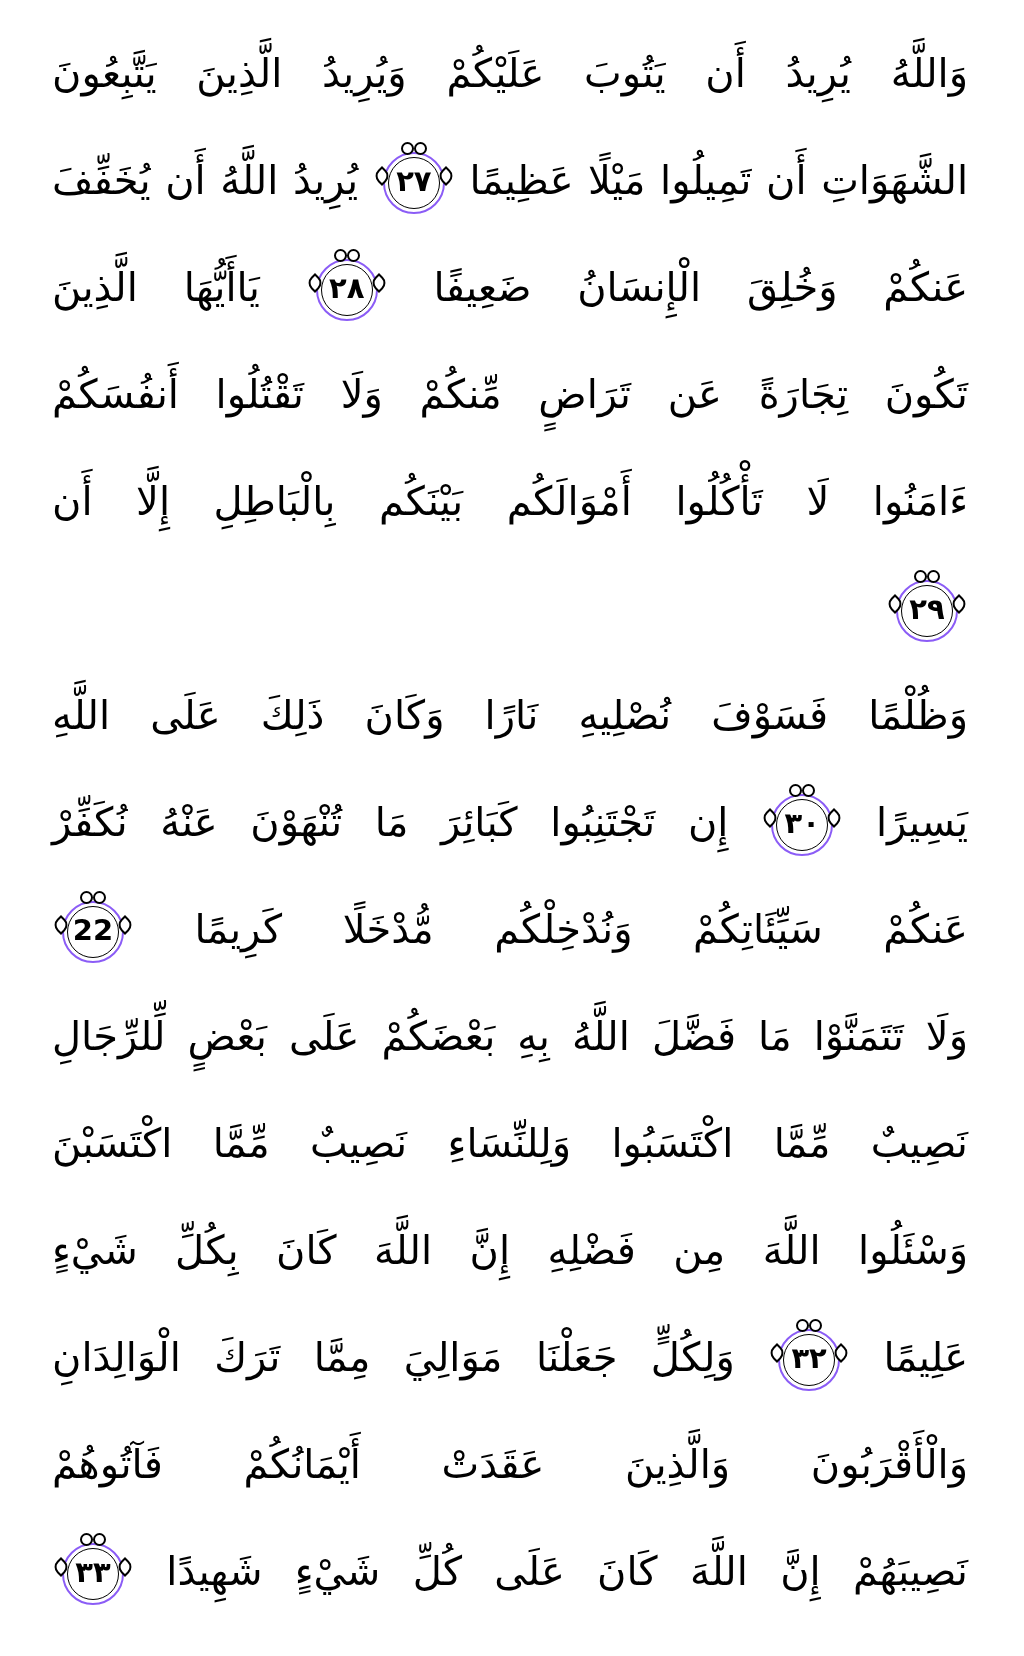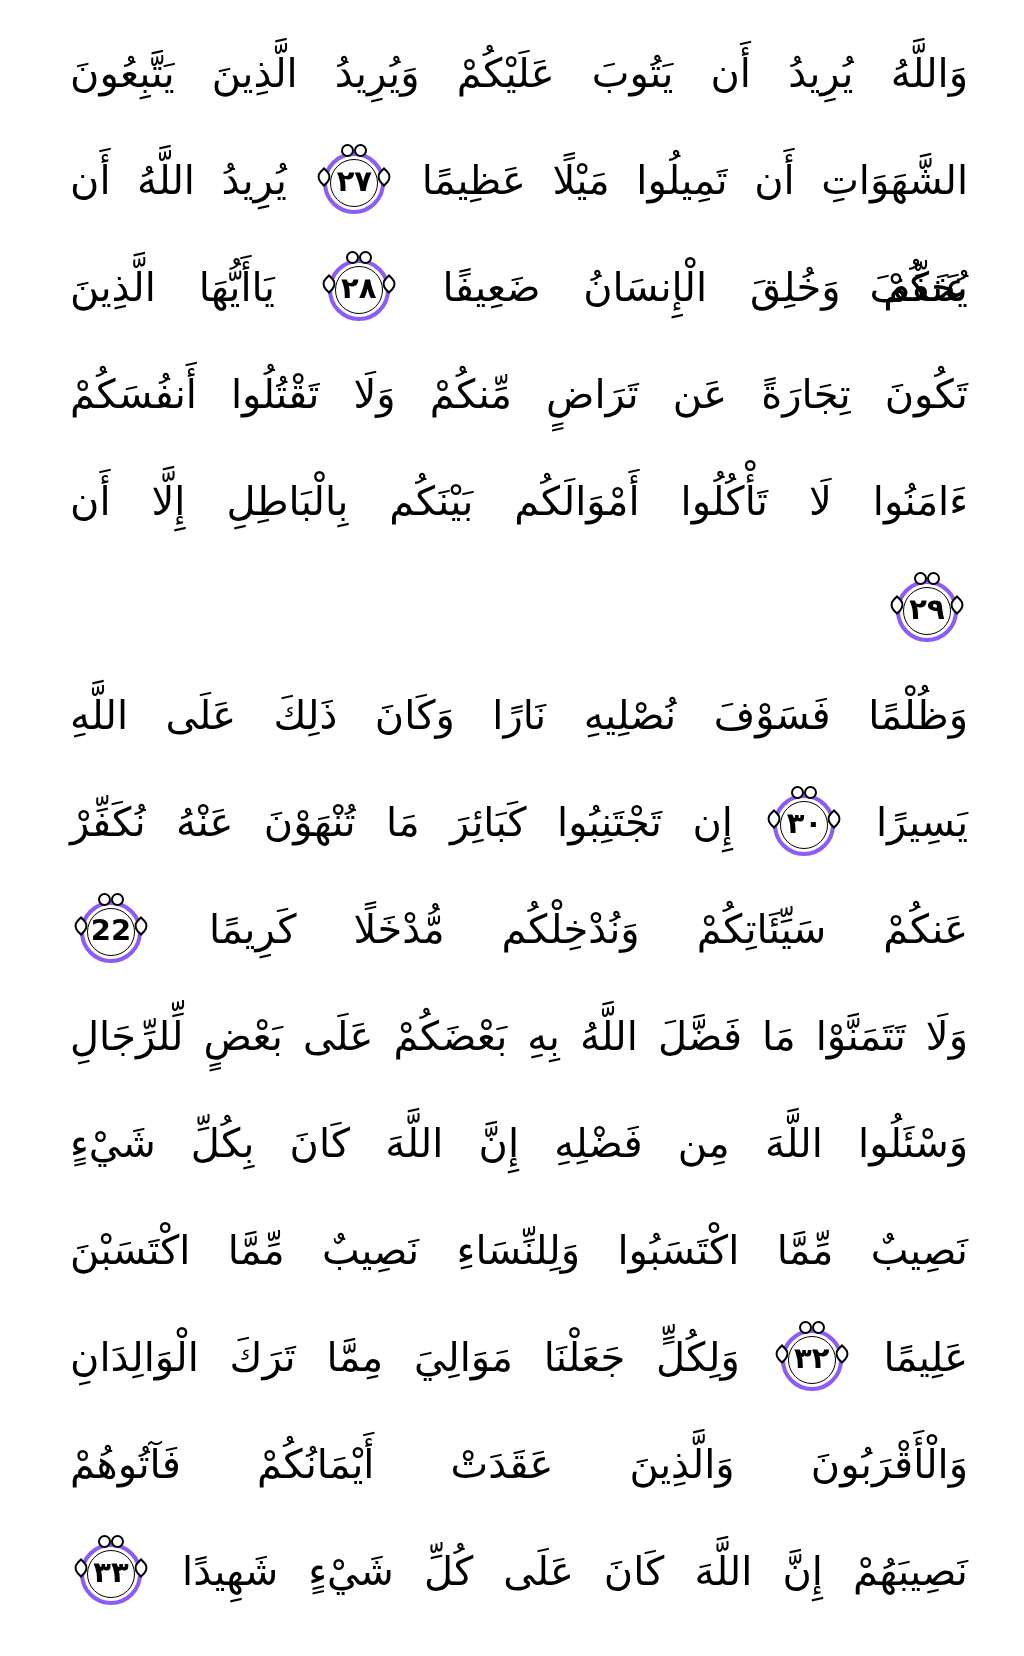--- a/index.html
+++ b/index.html
@@ -13,21 +13,21 @@
     overflow: hidden;
     font-family: "DejaVu Sans", sans-serif;
   }
   .page {
     width: 1024px;
     height: 1656px;
     background: #ffffff;
     box-sizing: border-box;
   }
   .mushaf {
-    padding: 20px 56px 0 70px;
+    padding: 20px 56px 0 52px;
     box-sizing: border-box;
   }
   .line {
     direction: rtl;
     unicode-bidi: embed;
     height: 107px;
     line-height: 107px;
     font-size: 40px;
     color: #000000;
     text-align: justify;
@@ -39,21 +39,21 @@
     letter-spacing: 0.5px;
   }
   
   .verse-marker {
     display: inline-flex;
     align-items: center;
     justify-content: center;
     width: 62px;
     height: 62px;
     box-sizing: border-box;
-    border: 4px solid #8b5cf6;
+    border: 2px solid #8b5cf6;
     border-radius: 50%;
     position: relative;
     vertical-align: middle;
     background: #fff;
     margin: 0 10px;
   }
   .marker-inner-ring {
     position: absolute;
     inset: 3px;
     border: 1.5px solid #000;
@@ -132,22 +132,22 @@
           <span class="marker-crown"></span>
           <span class="marker-inner-ring"></span>
           <span class="verse-num">٣٠</span>
         </span> <span class="ayah-text">إِن تَجْتَنِبُوا كَبَائِرَ مَا تُنْهَوْنَ عَنْهُ نُكَفِّرْ</span> </div>
       <div class="line"><span class="ayah-text">عَنكُمْ سَيِّئَاتِكُمْ وَنُدْخِلْكُم مُّدْخَلًا كَرِيمًا</span> <span class="verse-marker">
           <span class="marker-crown"></span>
           <span class="marker-inner-ring"></span>
           <span class="verse-num">22</span>
         </span> </div>
       <div class="line"><span class="ayah-text">وَلَا تَتَمَنَّوْا مَا فَضَّلَ اللَّهُ بِهِ بَعْضَكُمْ عَلَى بَعْضٍ لِّلرِّجَالِ</span> </div>
+      <div class="line"><span class="ayah-text">نَصِيبٌ مِّمَّا اكْتَسَبُوا وَلِلنِّسَاءِ نَصِيبٌ مِّمَّا اكْتَسَبْنَ</span> </div>
       <div class="line"><span class="ayah-text">وَسْئَلُوا اللَّهَ مِن فَضْلِهِ إِنَّ اللَّهَ كَانَ بِكُلِّ شَيْءٍ</span> </div>
-      <div class="line"><span class="ayah-text">نَصِيبٌ مِّمَّا اكْتَسَبُوا وَلِلنِّسَاءِ نَصِيبٌ مِّمَّا اكْتَسَبْنَ</span> </div>
       <div class="line"><span class="ayah-text">عَلِيمًا</span> <span class="verse-marker">
           <span class="marker-crown"></span>
           <span class="marker-inner-ring"></span>
           <span class="verse-num">٣٢</span>
         </span> <span class="ayah-text">وَلِكُلٍّ جَعَلْنَا مَوَالِيَ مِمَّا تَرَكَ الْوَالِدَانِ</span> </div>
       <div class="line"><span class="ayah-text">وَالْأَقْرَبُونَ وَالَّذِينَ عَقَدَتْ أَيْمَانُكُمْ فَآتُوهُمْ</span> </div>
       <div class="line"><span class="ayah-text">نَصِيبَهُمْ إِنَّ اللَّهَ كَانَ عَلَى كُلِّ شَيْءٍ شَهِيدًا</span> <span class="verse-marker">
           <span class="marker-crown"></span>
           <span class="marker-inner-ring"></span>
           <span class="verse-num">٣٣</span>

